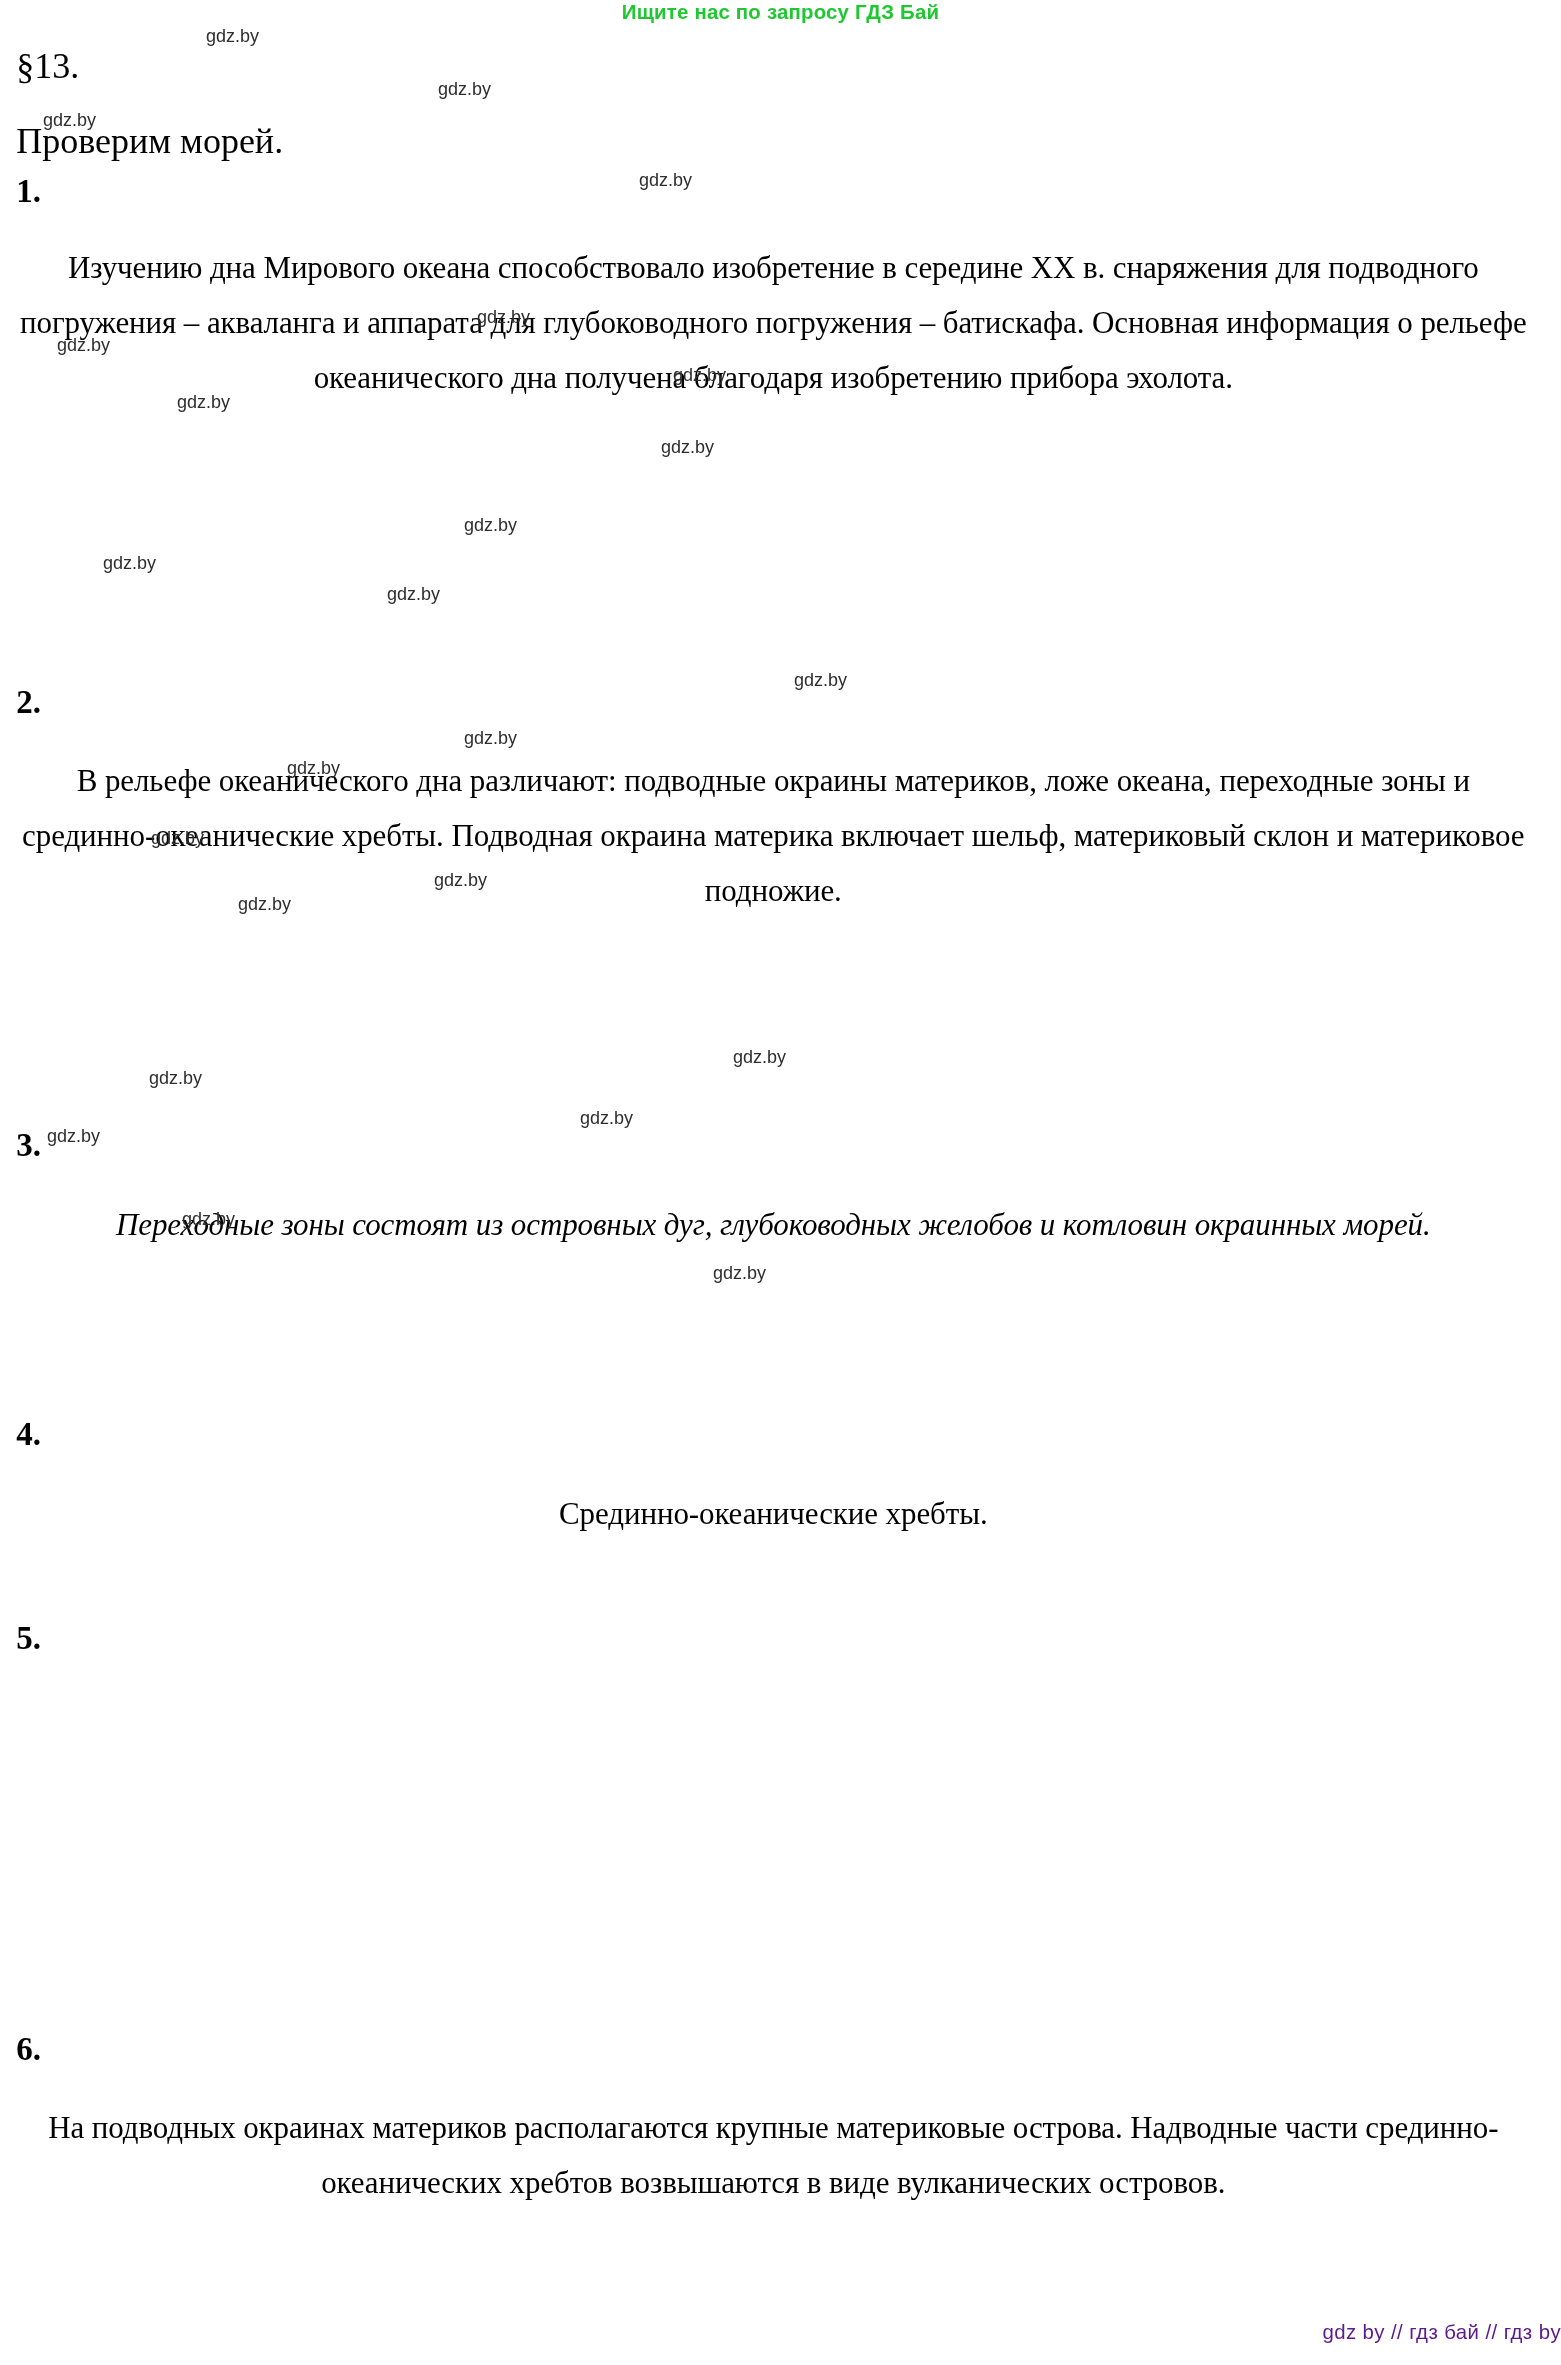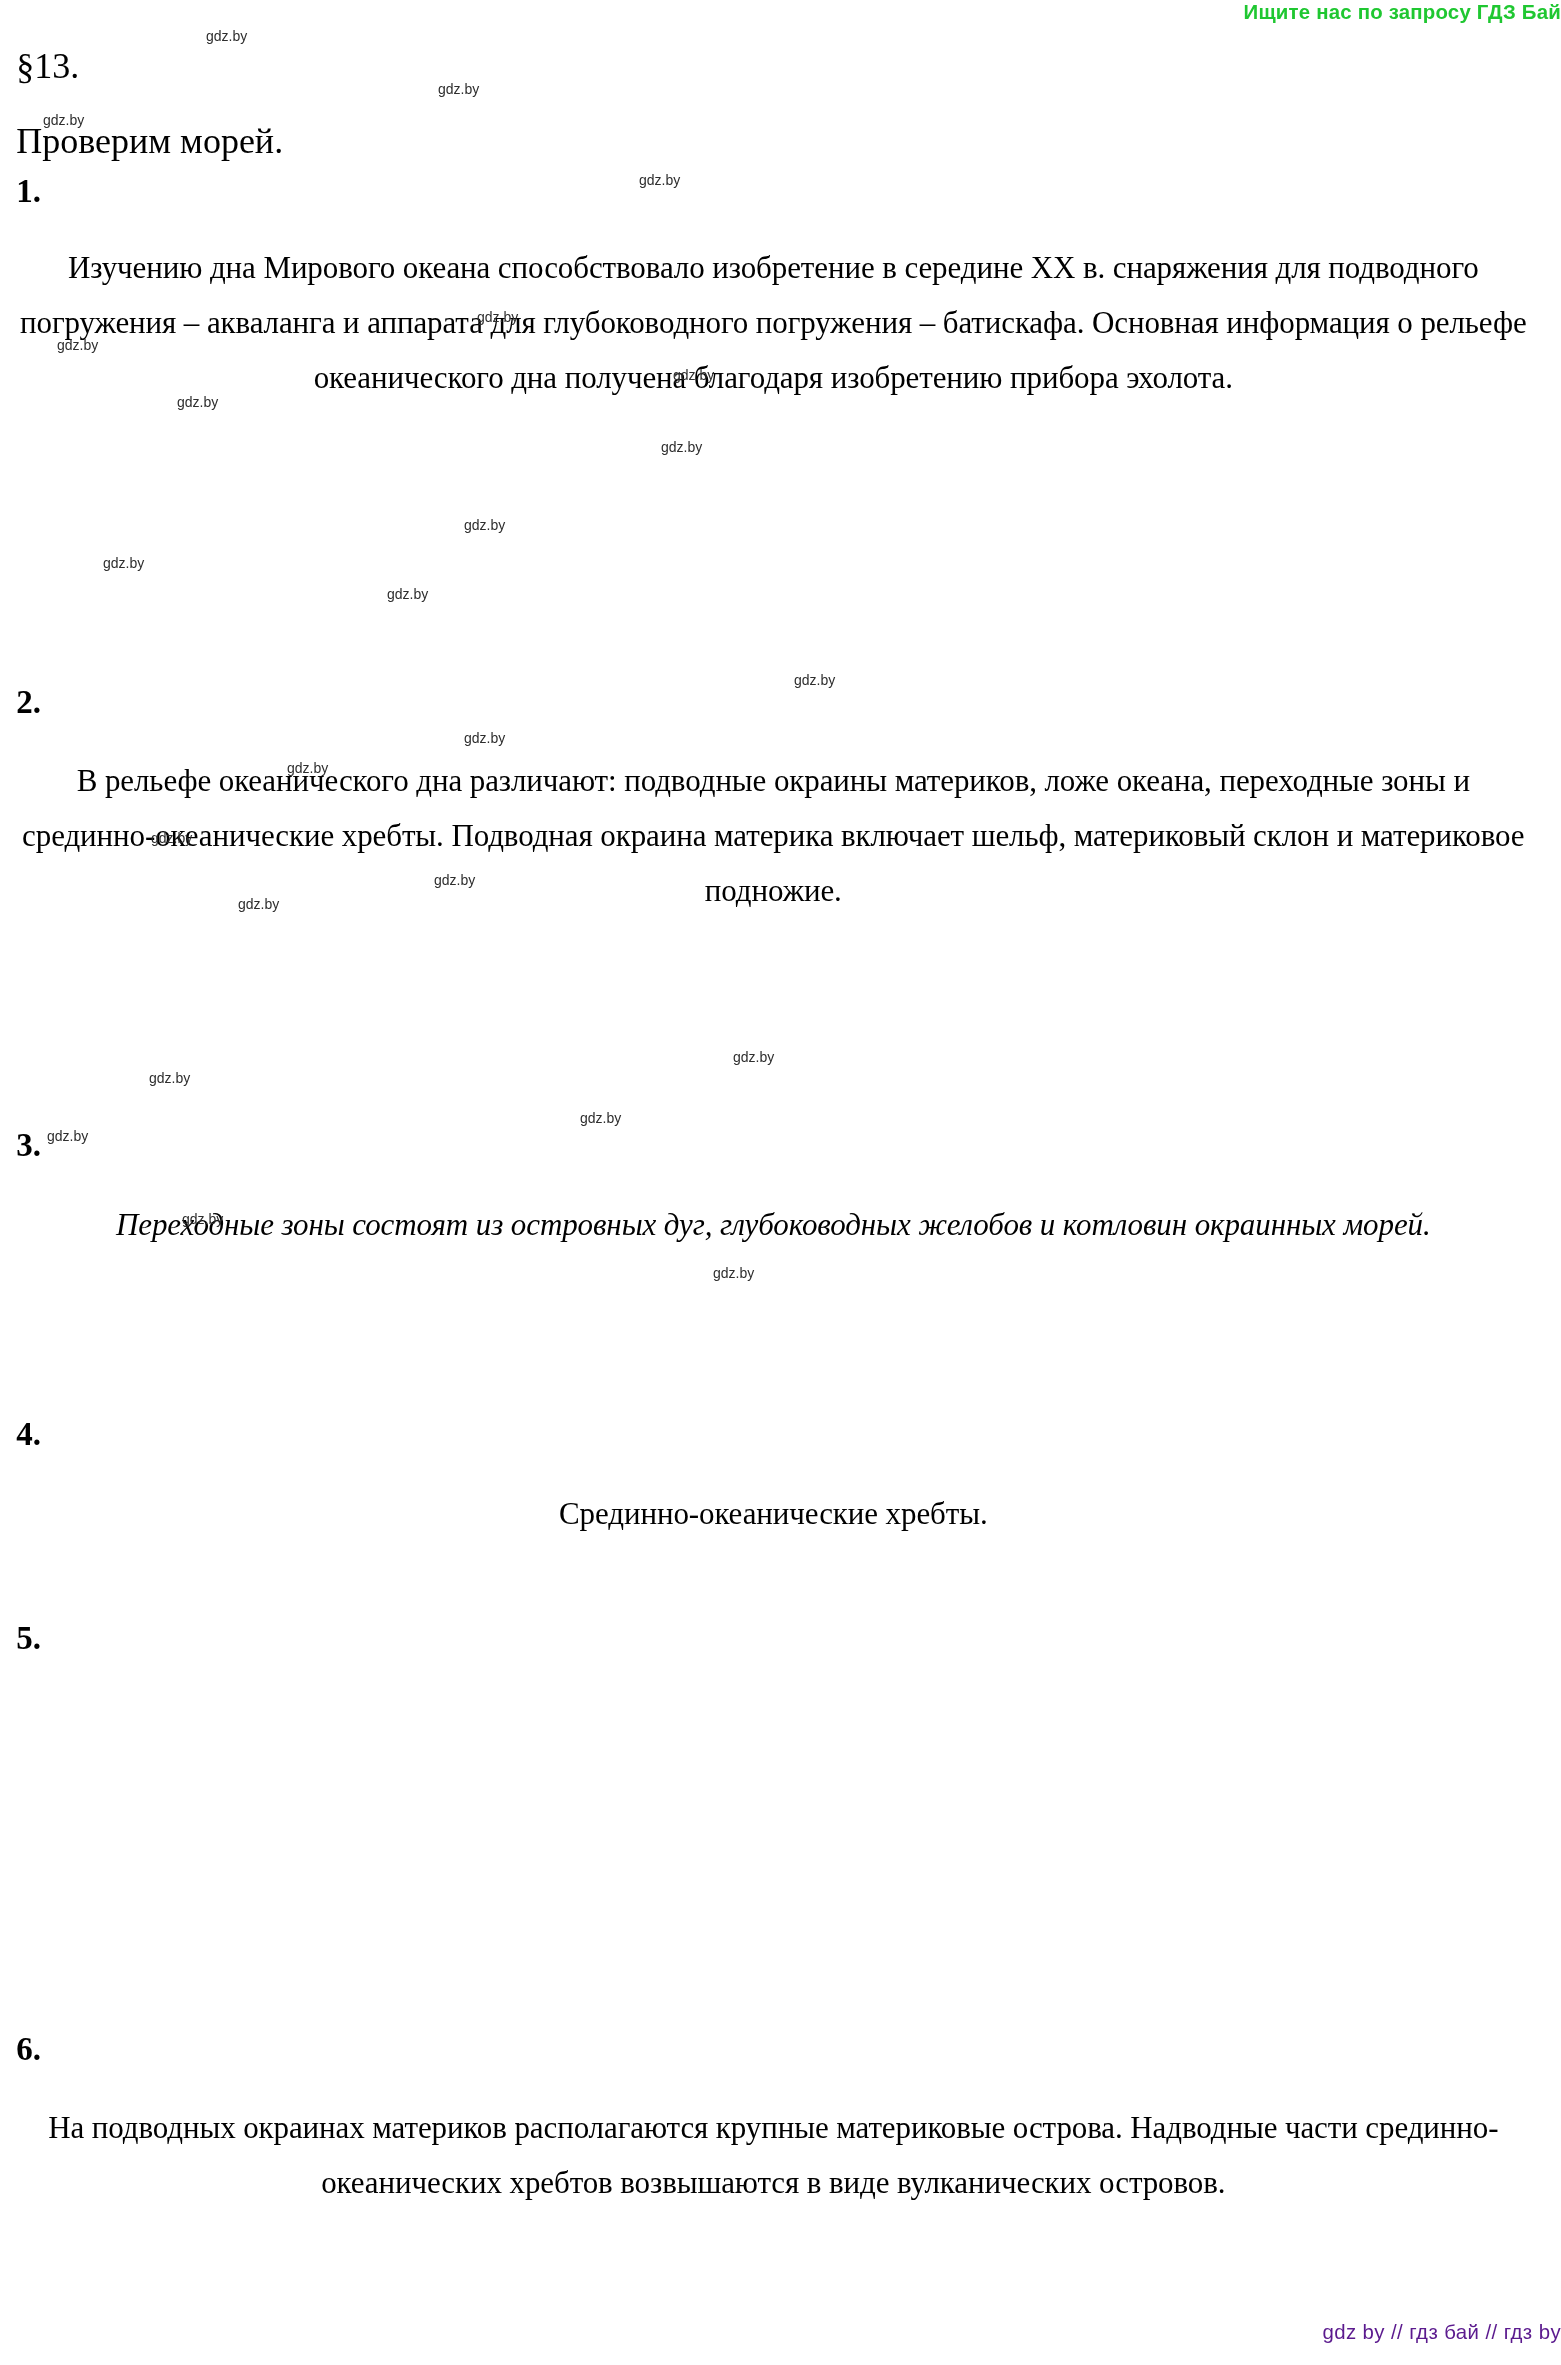--- a/index.html
+++ b/index.html
@@ -15,21 +15,21 @@
     color: #000000;
     overflow: hidden;
   }
 
   
   .promo-banner {
     position: absolute;
     top: 0px;
     left: 0;
     width: 1561px;
-    text-align: right;
+    text-align: center;
     font-family: "Liberation Sans", "DejaVu Sans", sans-serif;
     font-size: 20.4px;
     font-weight: 700;
     color: #1fc731;
     letter-spacing: 0.2px;
     line-height: 24.4px;
   }
 
   
   .page {
@@ -72,21 +72,21 @@
     line-height: 55px;
     color: #000;
     text-align: center;
     letter-spacing: -0.1px;
   }
 
   
   .wm {
     position: absolute;
     font-family: "Liberation Sans", "DejaVu Sans", sans-serif;
-    font-size: 14px;
+    font-size: 18px;
     line-height: 19.5px;
     color: #2e2e2e;
     white-space: nowrap;
     pointer-events: none;
   }
 
   
   .footer-links {
     position: absolute;
     left: 0;

